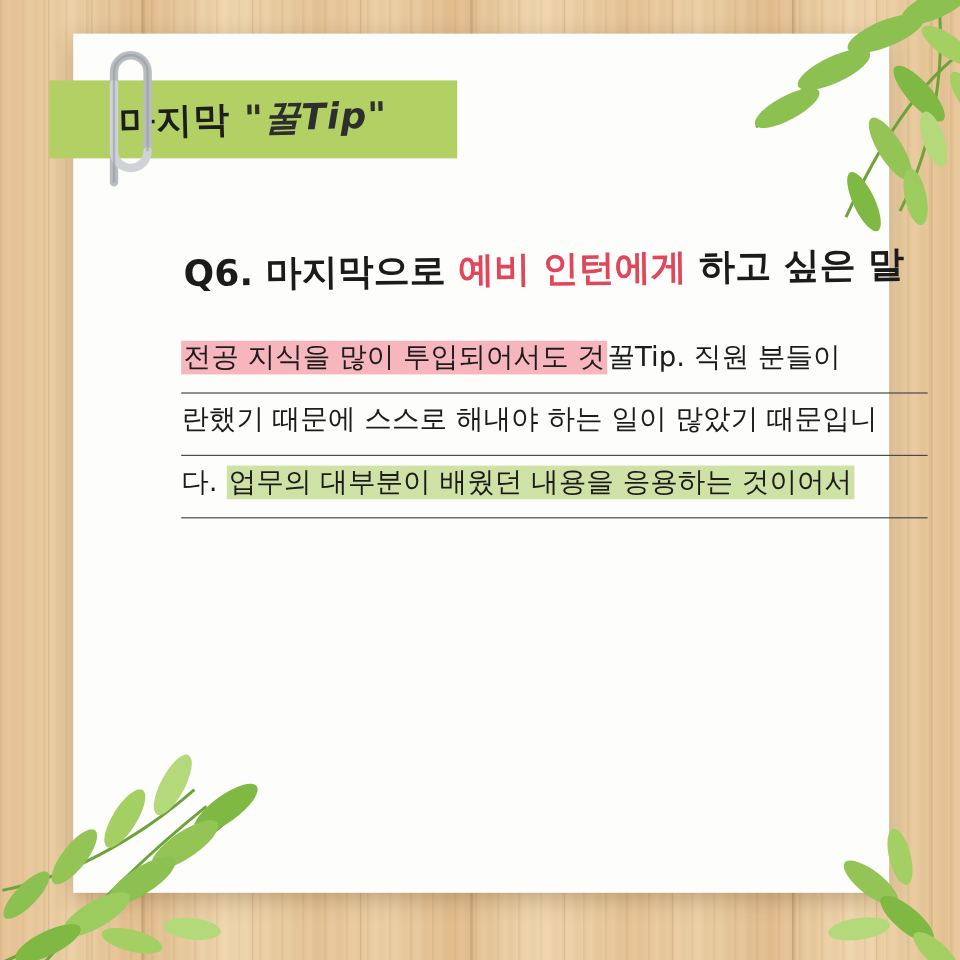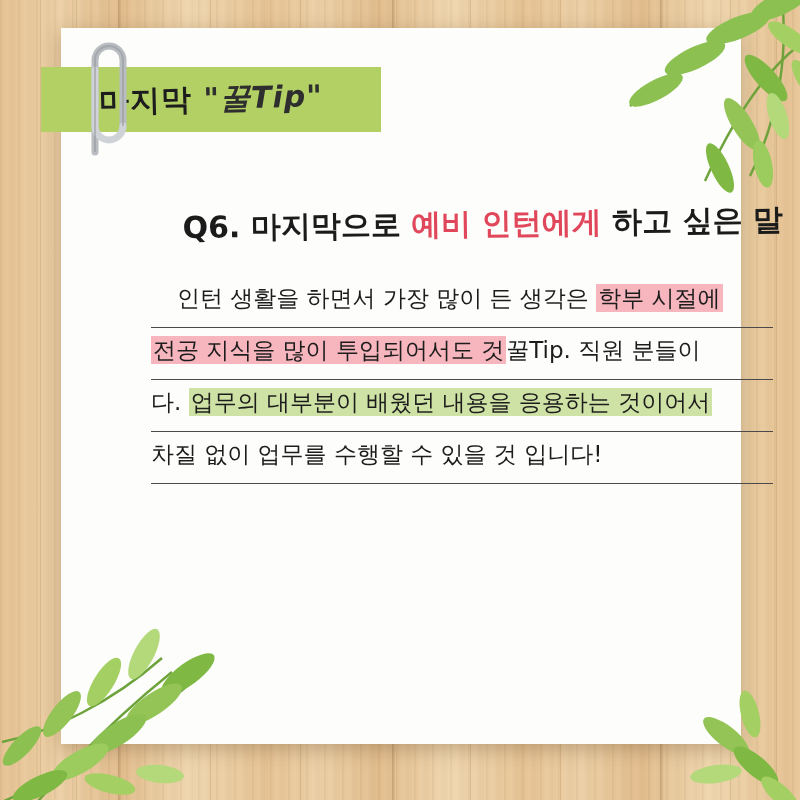--- a/index.html
+++ b/index.html
@@ -55,21 +55,20 @@
 
   
   #paper {
     position: absolute;
     left: 61px;
     top: 28px;
     width: 680px;
     height: 716px;
     background: #fdfdfb;
     box-shadow: 0 5px 18px rgba(90,60,30,0.30);
-    text-align: right;
   }
 
   
   #tag {
     position: absolute;
     left: 41px;
     top: 67px;
     width: 340px;
     height: 65px;
     background: #b3d064;
@@ -165,38 +164,35 @@
   <div class="wood-grain" style="left:776px"></div>
 
   <div id="paper">
 
     <div id="qline">
       <span>Q6. 마지막으로 </span><span class="accent">예비 인턴에게</span><span> 하고 싶은 말</span>
     </div>
 
     <div id="body-text">
 
-      <div class="line indent">
-        <div class="txt"><span>인턴 생활을 하면서 가장 많이 든 생각은 </span><span class="hl-pink">학부 시절에</span></div>
-      </div>
 
       <div class="line">
         <div class="txt"><span class="hl-pink">전공 지식을 많이 투입되어서도 것</span><span>꿀Tip. 직원 분들이</span></div>
       </div>
 
 
+      <div class="line">
+        <div class="txt"><span>란했기 때문에 스스로 해내야 하는 일이 많았기 때문입니</span></div>
+      </div>
 
       <div class="line">
         <div class="txt"><span>다. </span><span class="hl-green">업무의 대부분이 배웠던 내용을 응용하는 것이어서</span></div>
       </div>
 
 
-      <div class="line">
-        <div class="txt"><span>차질 없이 업무를 수행할 수 있을 것 입니다!</span></div>
-      </div>
 
     </div>
   </div>
 
   <div id="tag">
     <div id="tag-text">
       <span>마지막</span>
       <span class="tip">"꿀Tip"</span>
     </div>
   </div>

